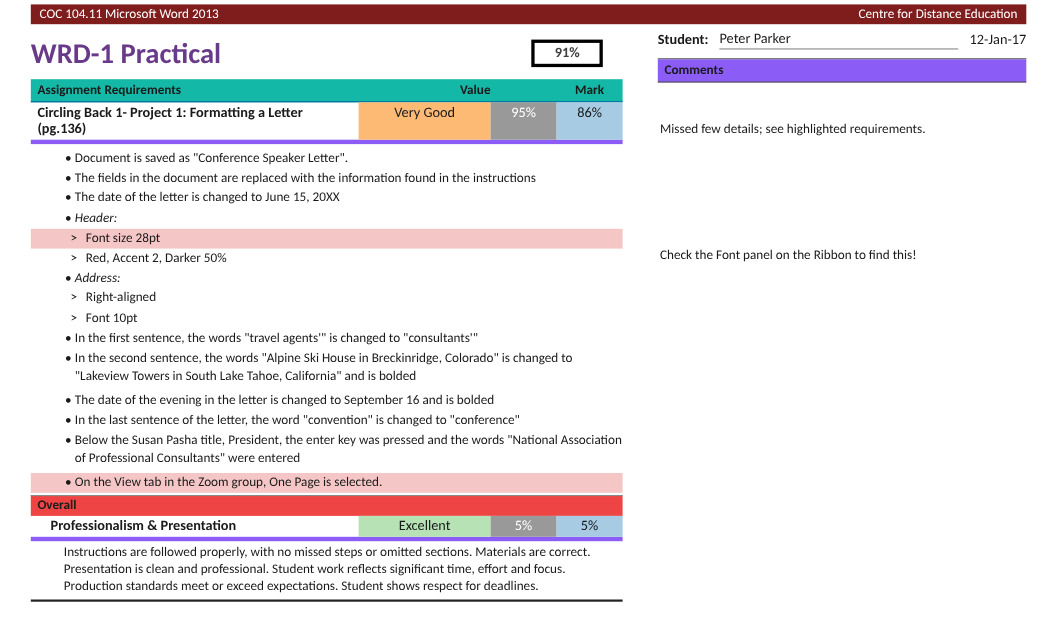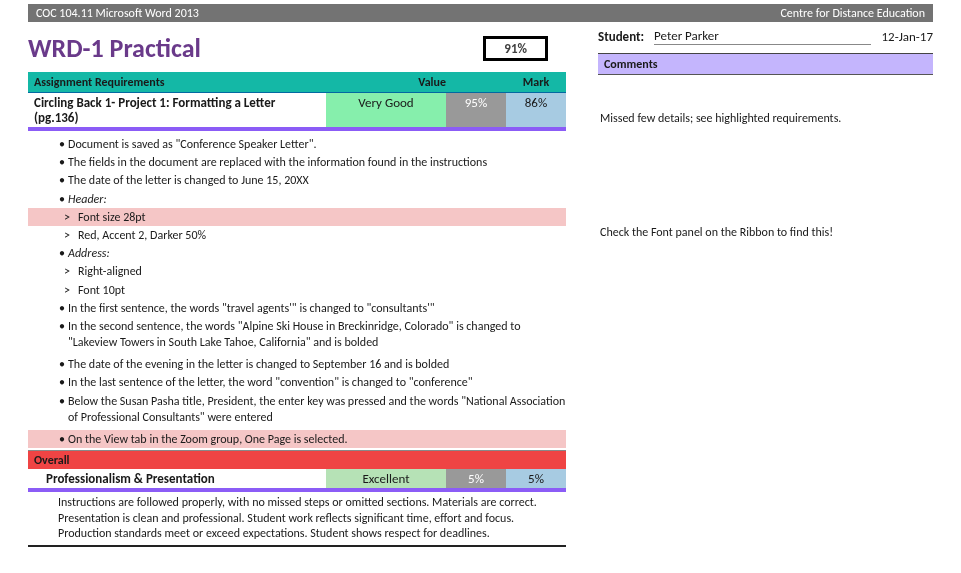--- a/index.html
+++ b/index.html
@@ -6,21 +6,21 @@
   body {
     font-family: Calibri, Arial, sans-serif;
     font-size: 12px;
     color: #1a1a1a;
     background: #fff;
     width: 961px;
     height: 573px;
     padding: 0;
   }
   .purple-bar {
-    background: #737373;
+    background: #7f1d1d;
     color: #fff;
     height: 18px;
     display: flex;
     justify-content: space-between;
     align-items: center;
     padding: 0 8px;
     font-size: 12px;
     margin: 4px 28px 0 28px;
   }
   .main {
@@ -77,21 +77,21 @@
   .hdr-row .c-mark { width: 60px; text-align: center; padding: 3px 0; }
   .section-row {
     display: flex;
     font-size: 13px;
     border-bottom: 4px solid #8b5cf6;
   }
   .section-row .c-title { flex: 1; font-weight: bold; padding: 2px 6px; }
   .section-row .c-rating {
     width: 120px; text-align: center; padding: 2px 0;
   }
-  .section-row .c-rating.vg { background: #86efac; }
+  .section-row .c-rating.vg { background: #fdba74; }
   .section-row .c-rating.ex { background: #b6e2b6; }
   .section-row .c-pct {
     width: 60px; text-align: center; background: #999; color: #fff; padding: 2px 0;
   }
   .section-row .c-mark {
     width: 60px; text-align: center; background: #a7cbe2; padding: 2px 0;
   }
   .bullets { padding: 4px 0 2px 0; }
   .bullet {
     display: flex;
@@ -112,21 +112,21 @@
     font-size: 12px;
     border-top: 1px solid #888;
   }
   .desc {
     padding: 3px 6px 3px 30px;
     font-size: 12px;
     line-height: 1.3;
     border-bottom: 2px solid #222;
   }
   .comments-hdr {
-    background: #c4b5fd;
+    background: #8b5cf6;
     font-weight: bold;
     padding: 3px 6px;
     font-size: 12px;
     border-bottom: 1px solid #555;
   }
   .comment-line {
     font-size: 12px;
     padding: 4px 2px;
     margin-top: 32px;
   }

